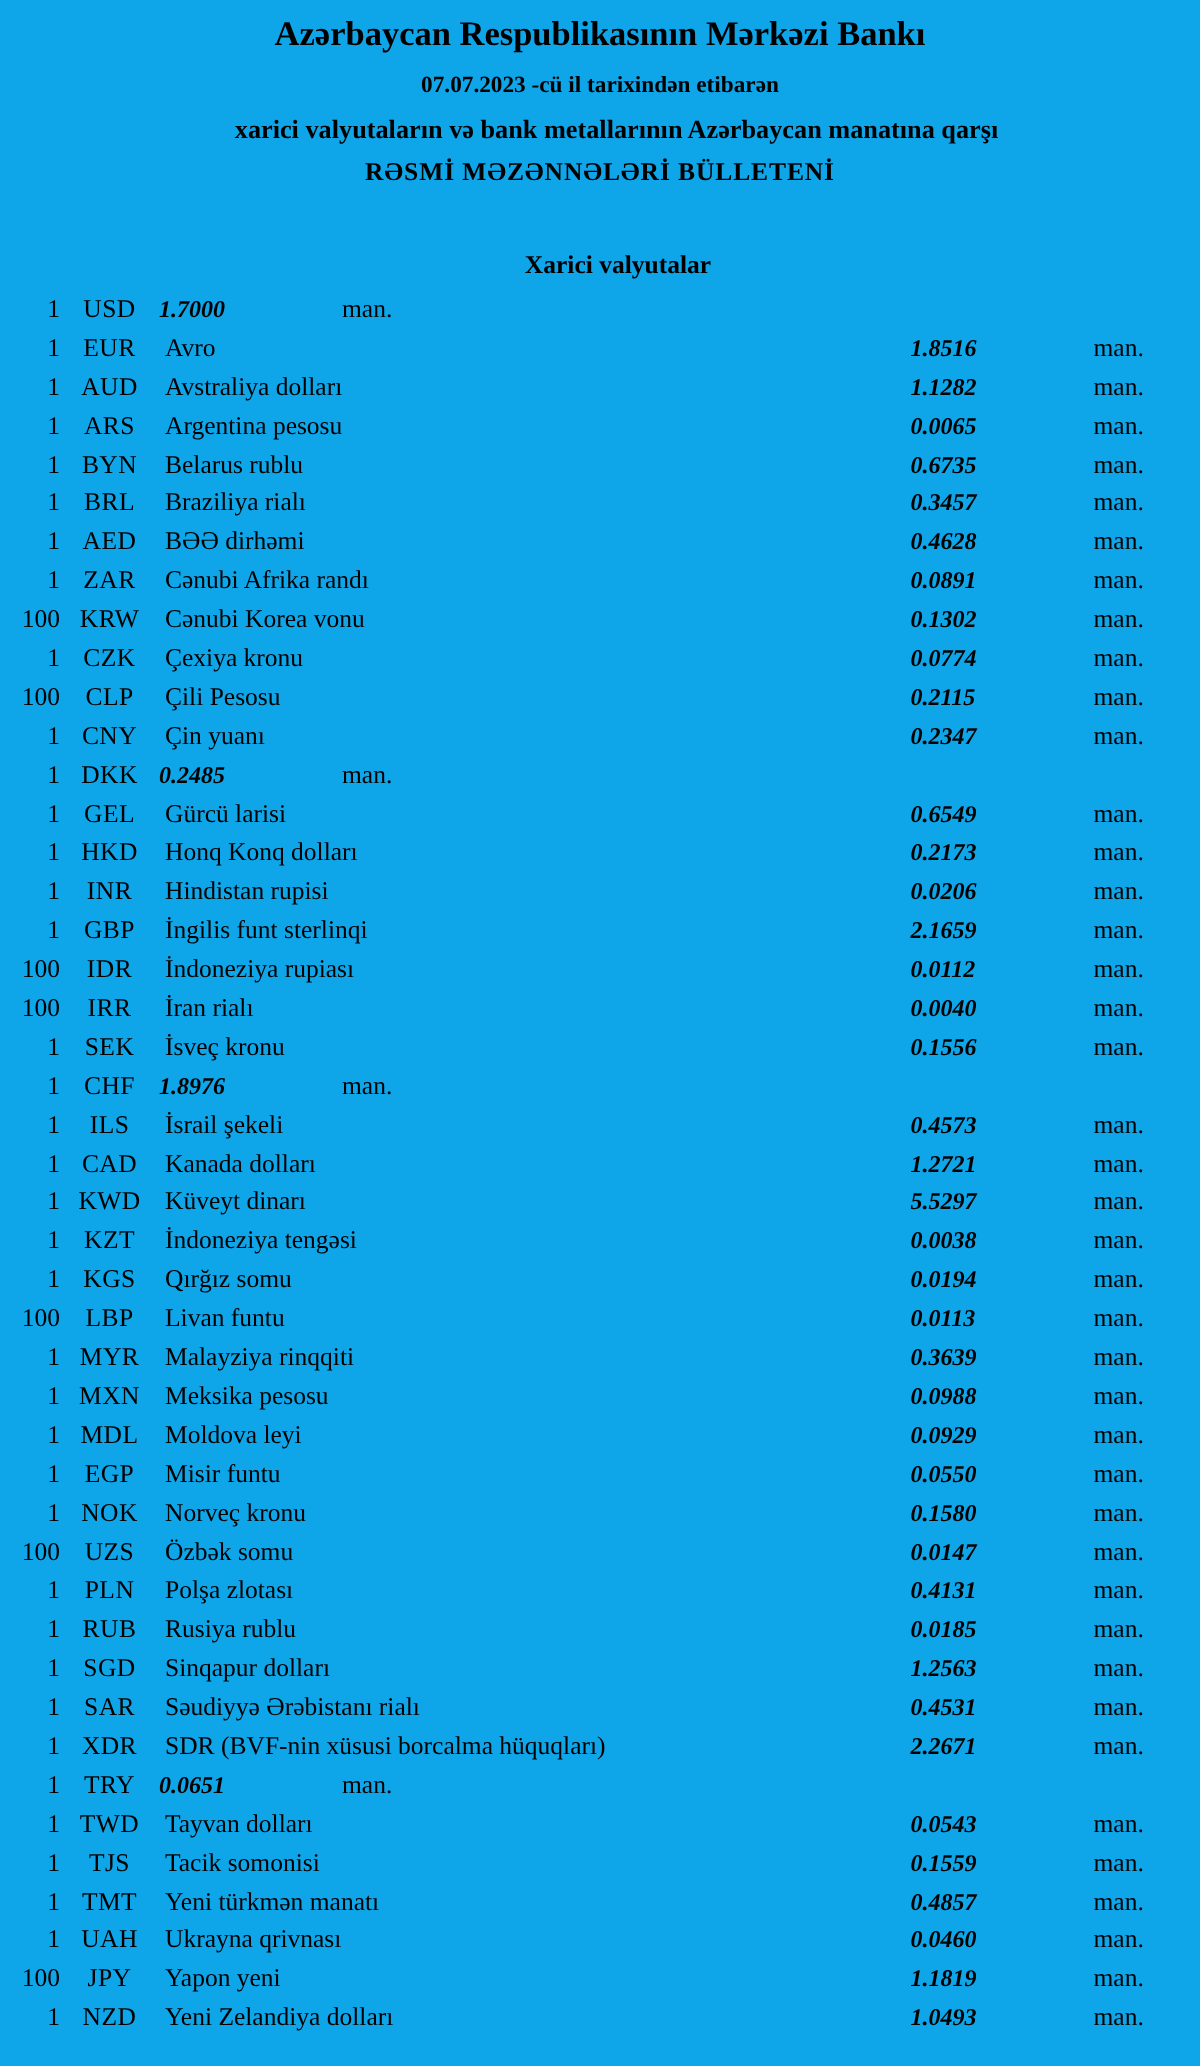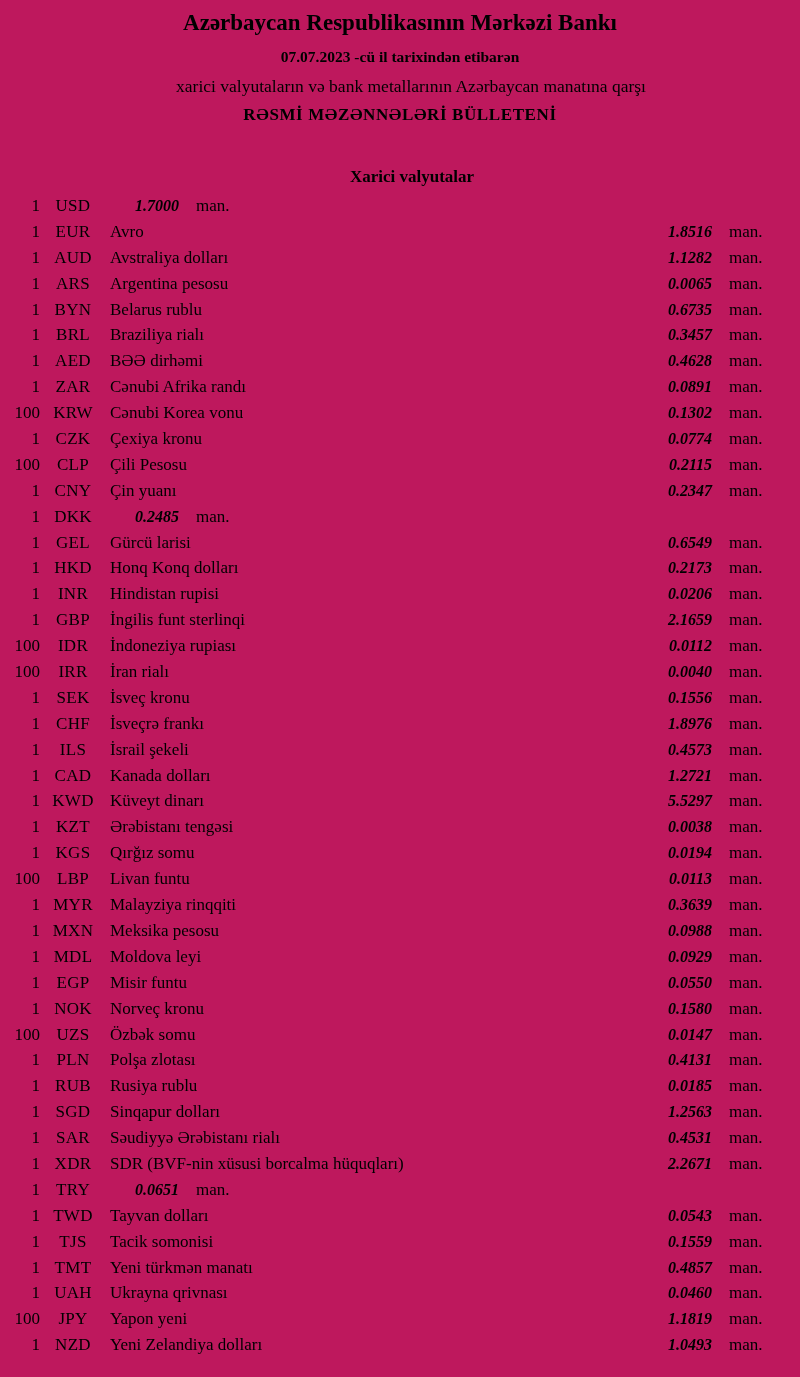--- a/index.html
+++ b/index.html
@@ -6,40 +6,40 @@
   html, body {
     background: #ffffff;
     color: #000000;
     font-family: "Liberation Serif", "DejaVu Serif", serif;
   }
   .page {
     position: relative;
     width: 800px;
     height: 1377px;
     margin: 0 auto;
-    background: #be185d;
+    background: #0ea5e9;
     overflow: hidden;
   }
   header { text-align: center; }
   .bank-name {
     margin-top: 8px;
     font-size: 23px;
     font-weight: bold;
     line-height: 30px;
   }
   .date-line {
     margin-top: 9px;
     font-size: 15.5px;
     font-weight: bold;
     line-height: 19px;
   }
   .subject-line {
     margin-top: 9px;
     font-size: 17.5px;
-    font-weight: normal;
+    font-weight: bold;
     line-height: 22px;
     margin-left: 22px;
   }
   .bulletin-line {
     margin-top: 7px;
     font-size: 17px;
     font-weight: bold;
     letter-spacing: 0.6px;
     line-height: 22px;
   }
@@ -59,26 +59,25 @@
     line-height: 25.9px;
     font-size: 17px;
     white-space: nowrap;
   }
   .row .qty  { width: 40px;  text-align: right; }
   .row .code { width: 66px;  text-align: center; letter-spacing: 0.3px; }
   .row .name { flex: 1; margin-left: 4px; text-align: left; overflow: hidden; }
   .row .rate {
     width: 90px;
     padding-right: 17px;
-    text-align: right;
     font-weight: bold;
     font-style: italic;
     font-size: 16px;
   }
-  .row .unit { width: 71px; text-align: left; }
+  .row .unit { width: 71px; text-align: left; margin-left: 32px; }
 </style>
 </head>
 <body>
 
 <div class="page">
   <header>
     <div class="bank-name">Azərbaycan Respublikasının Mərkəzi Bankı</div>
     <div class="date-line">07.07.2023 -cü il tarixindən etibarən</div>
     <div class="subject-line">xarici valyutaların və bank metallarının Azərbaycan manatına qarşı</div>
     <div class="bulletin-line">RƏSMİ MƏZƏNNƏLƏRİ BÜLLETENİ</div>
@@ -221,21 +220,20 @@
       <div class="row">
         <span class="qty">1</span>
         <span class="code">SEK</span>
         <span class="name">İsveç kronu</span>
         <span class="rate">0.1556</span>
         <span class="unit">man.</span>
       </div>
       <div class="row">
         <span class="qty">1</span>
         <span class="code">CHF</span>
-        <span class="name">İsveçrə frankı</span>
         <span class="rate">1.8976</span>
         <span class="unit">man.</span>
       </div>
       <div class="row">
         <span class="qty">1</span>
         <span class="code">ILS</span>
         <span class="name">İsrail şekeli</span>
         <span class="rate">0.4573</span>
         <span class="unit">man.</span>
       </div>
@@ -249,21 +247,21 @@
       <div class="row">
         <span class="qty">1</span>
         <span class="code">KWD</span>
         <span class="name">Küveyt dinarı</span>
         <span class="rate">5.5297</span>
         <span class="unit">man.</span>
       </div>
       <div class="row">
         <span class="qty">1</span>
         <span class="code">KZT</span>
-        <span class="name">Ərəbistanı tengəsi</span>
+        <span class="name">İndoneziya tengəsi</span>
         <span class="rate">0.0038</span>
         <span class="unit">man.</span>
       </div>
       <div class="row">
         <span class="qty">1</span>
         <span class="code">KGS</span>
         <span class="name">Qırğız somu</span>
         <span class="rate">0.0194</span>
         <span class="unit">man.</span>
       </div>

